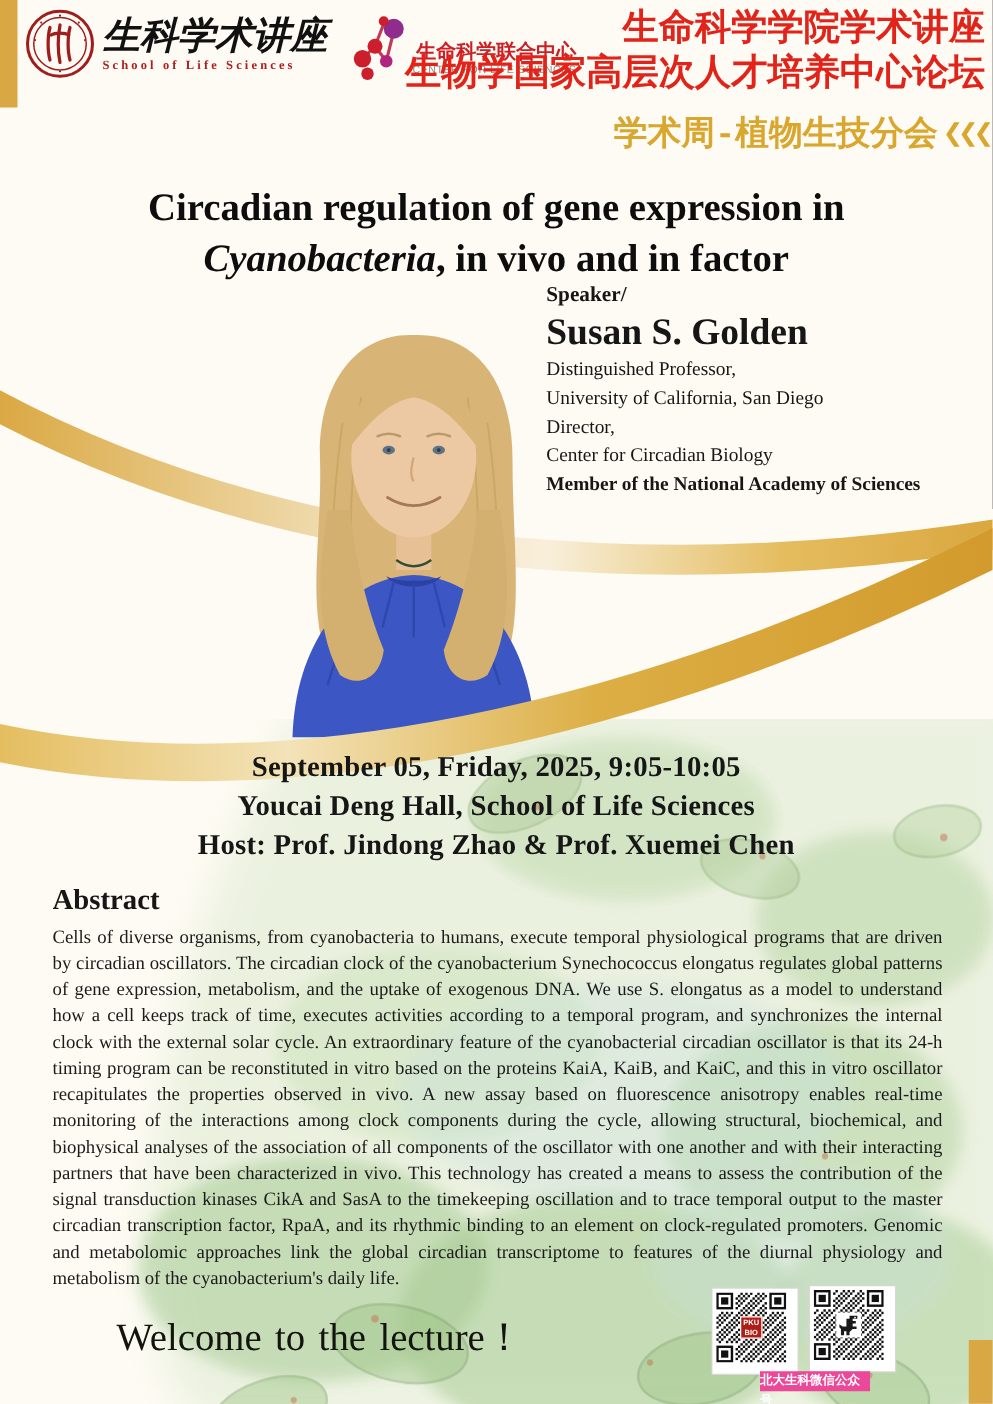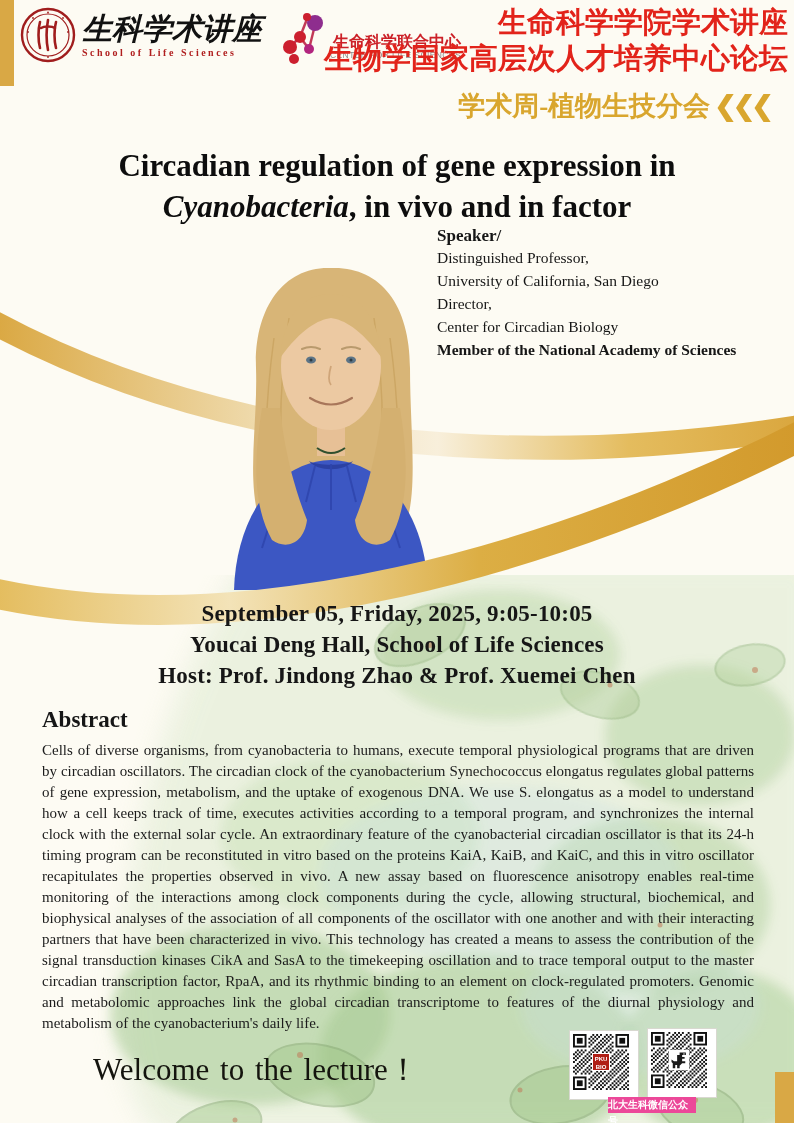--- a/index.html
+++ b/index.html
@@ -16,21 +16,21 @@
   .pku-cal-cn{font-family:"Liberation Serif",serif;font-weight:bold;font-style:italic;
               font-size:30px;line-height:34px;color:#111;}
   .pku-cal-en{font-family:"Liberation Serif",serif;font-weight:bold;font-size:10px;
               letter-spacing:2.5px;color:#b01e1e;margin-top:1px;}
   .cls-logo{display:flex;margin-left:14px;}
   .cls-text{margin-left:2px;margin-top:26px;text-align:right;}
   .cls-cn{font-family:"Liberation Sans",sans-serif;font-weight:bold;font-size:16px;color:#cc2027;line-height:17px;}
   .cls-en{font-family:"Liberation Sans",sans-serif;font-size:8.5px;color:#8a8a8a;letter-spacing:.4px;}
   .red-title{right:6px;top:4px;text-align:right;font-family:"Liberation Sans",sans-serif;
              font-weight:bold;font-size:29px;line-height:36px;color:#e2231a;}
-  .gold-tag{right:24px;top:88px;text-align:right;font-family:Liberation Serif, serif;
+  .gold-tag{right:3px;top:88px;text-align:right;font-family:Liberation Mono, monospace;
             font-weight:bold;font-size:27px;color:#d9a62e;}
   .gold-tag .chev{letter-spacing:-4px;margin-left:4px;}
 
   
   .main-title{left:0;top:145px;width:100%;text-align:center;font-weight:bold;
               font-size:31px;line-height:41px;color:#0d0d0d;z-index:4;}
   .main-title .it{font-style:italic;}
 
   
   .speaker{left:437px;top:226px;width:352px;z-index:4;}
@@ -232,20 +232,21 @@
           <stop offset="0.3" stop-color="#f3e3b8"></stop>
         <stop offset="0.6" stop-color="#dcae44"></stop>
           <stop offset="1" stop-color="#d2992b"></stop>
       </linearGradient>
     </defs>
     <path d="M -20 300 C 240 362, 560 270, 812 140" fill="none" stroke="url(#gr2)" stroke-width="30"></path>
   </svg>
 
   <div class="abs speaker">
     <div class="speaker-label">Speaker/</div>
+    <div class="speaker-name">Susan S. Golden</div>
     <div class="speaker-line">Distinguished Professor,</div>
     <div class="speaker-line">University of California, San Diego</div>
     <div class="speaker-line">Director,</div>
     <div class="speaker-line">Center for Circadian Biology</div>
     <div class="speaker-honor">Member of the National Academy of Sciences</div>
   </div>
 
   <div class="abs event">
     <div>September 05, Friday, 2025, 9:05-10:05</div>
     <div>Youcai Deng Hall, School of Life Sciences</div>

